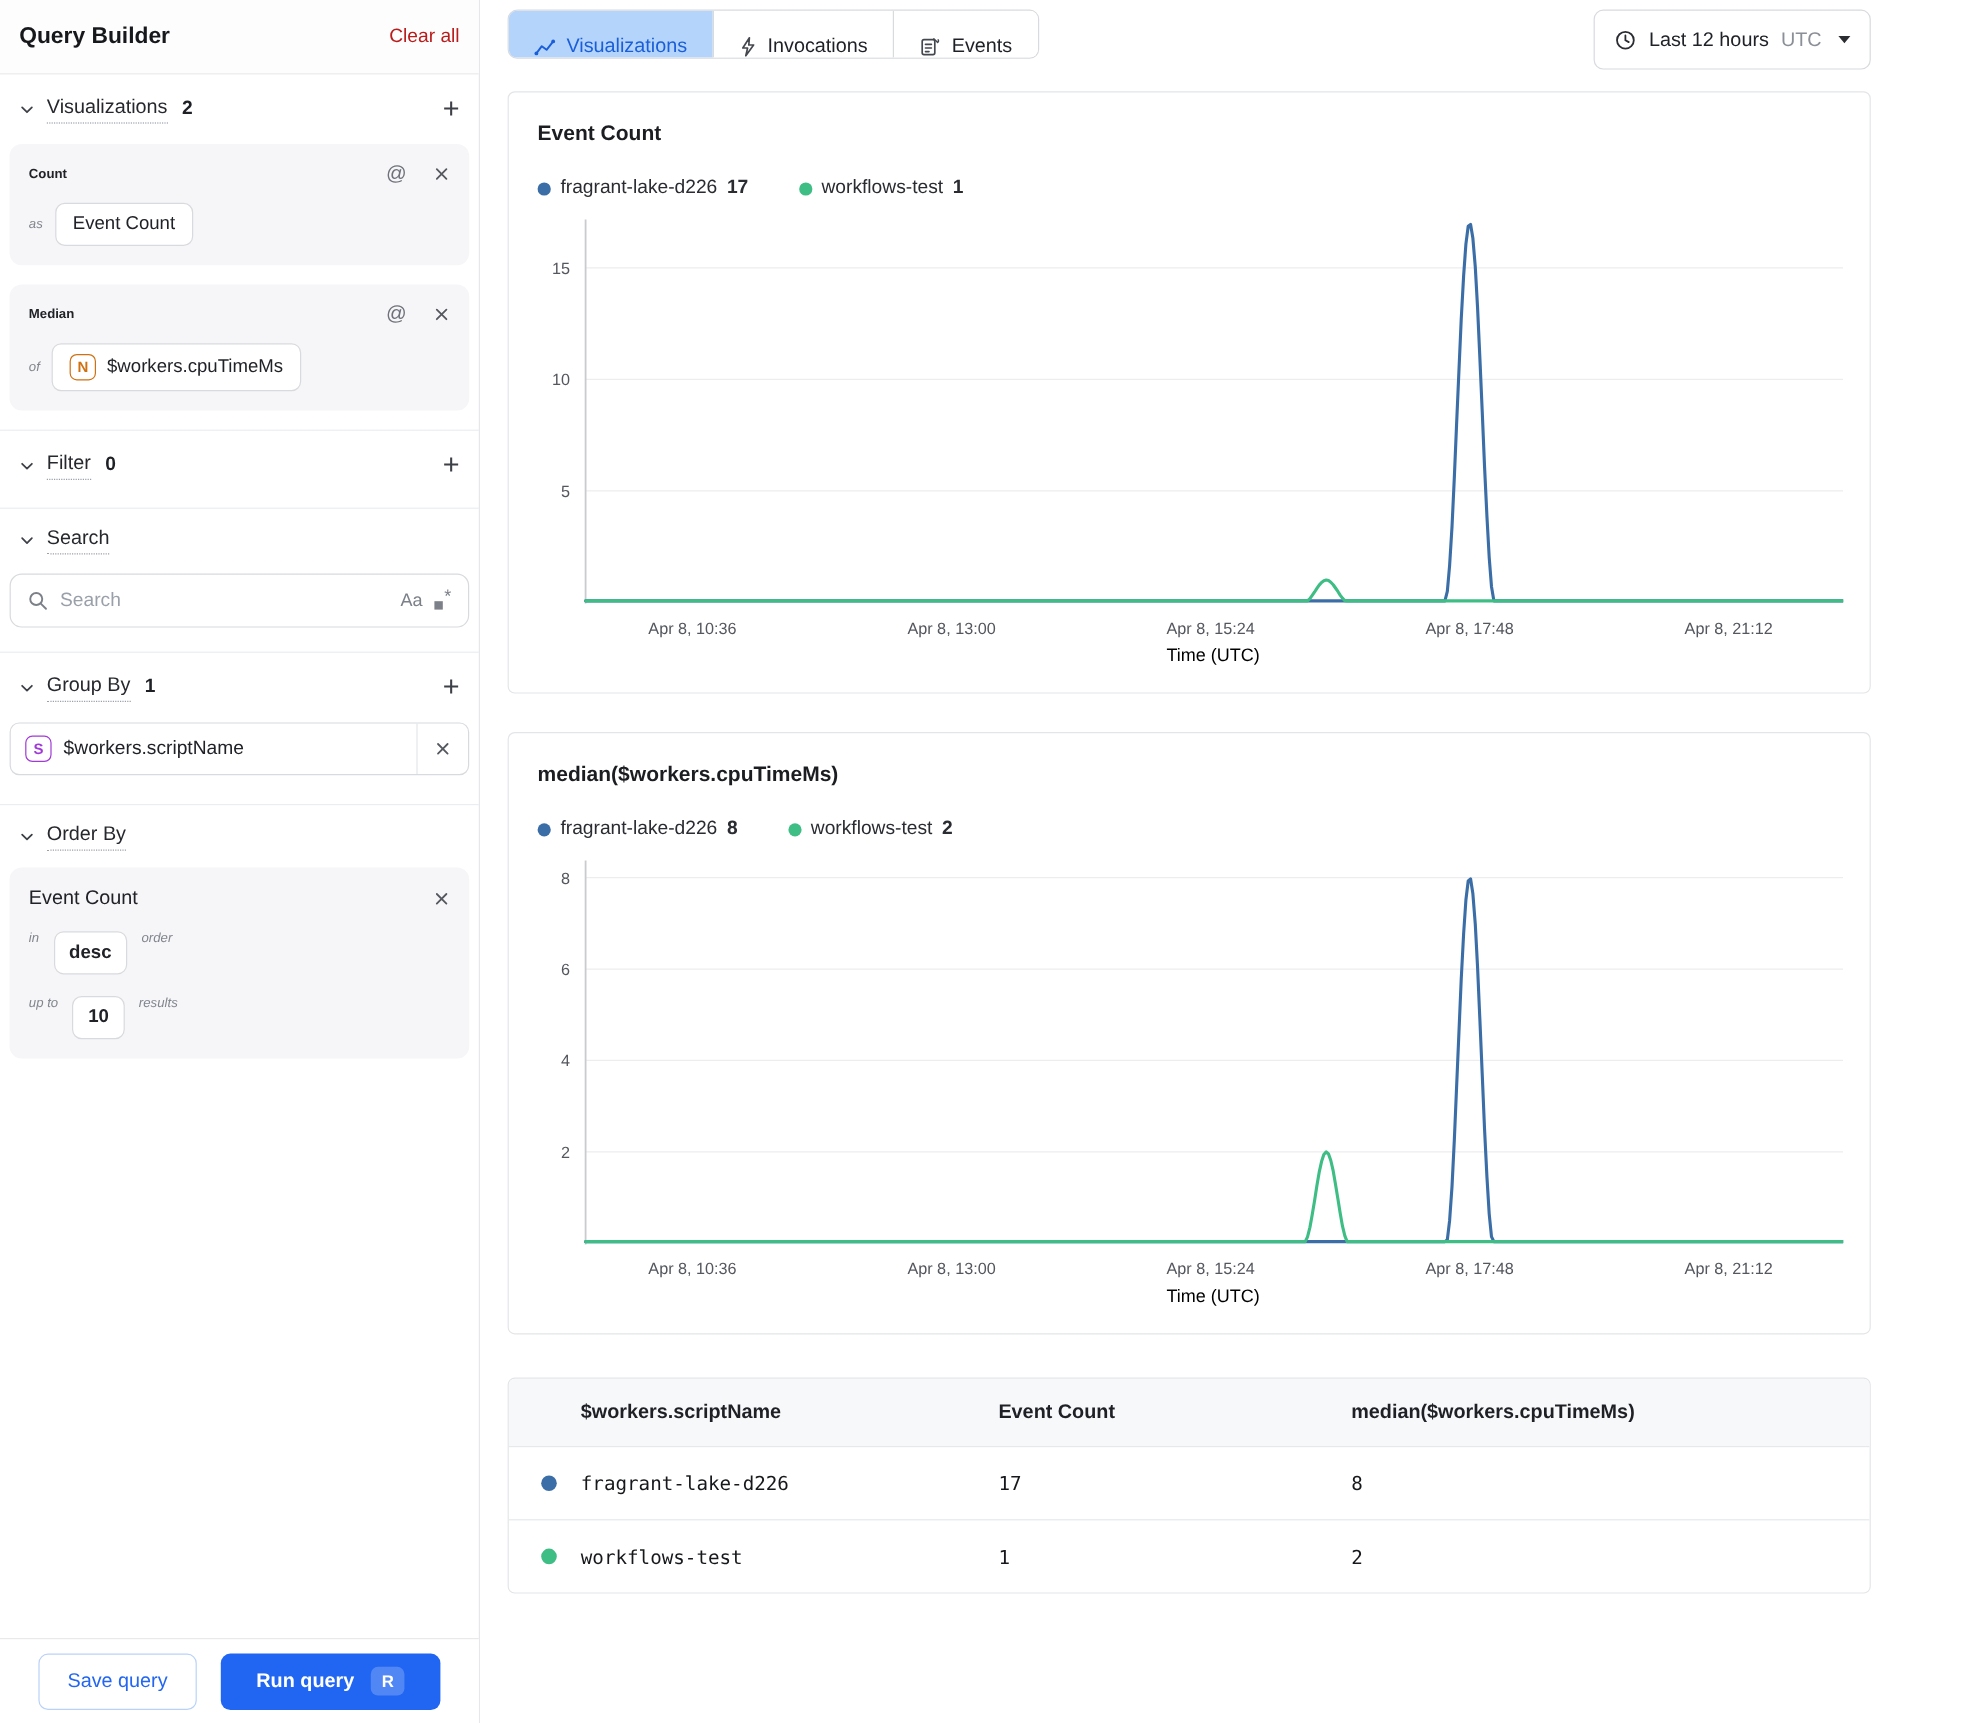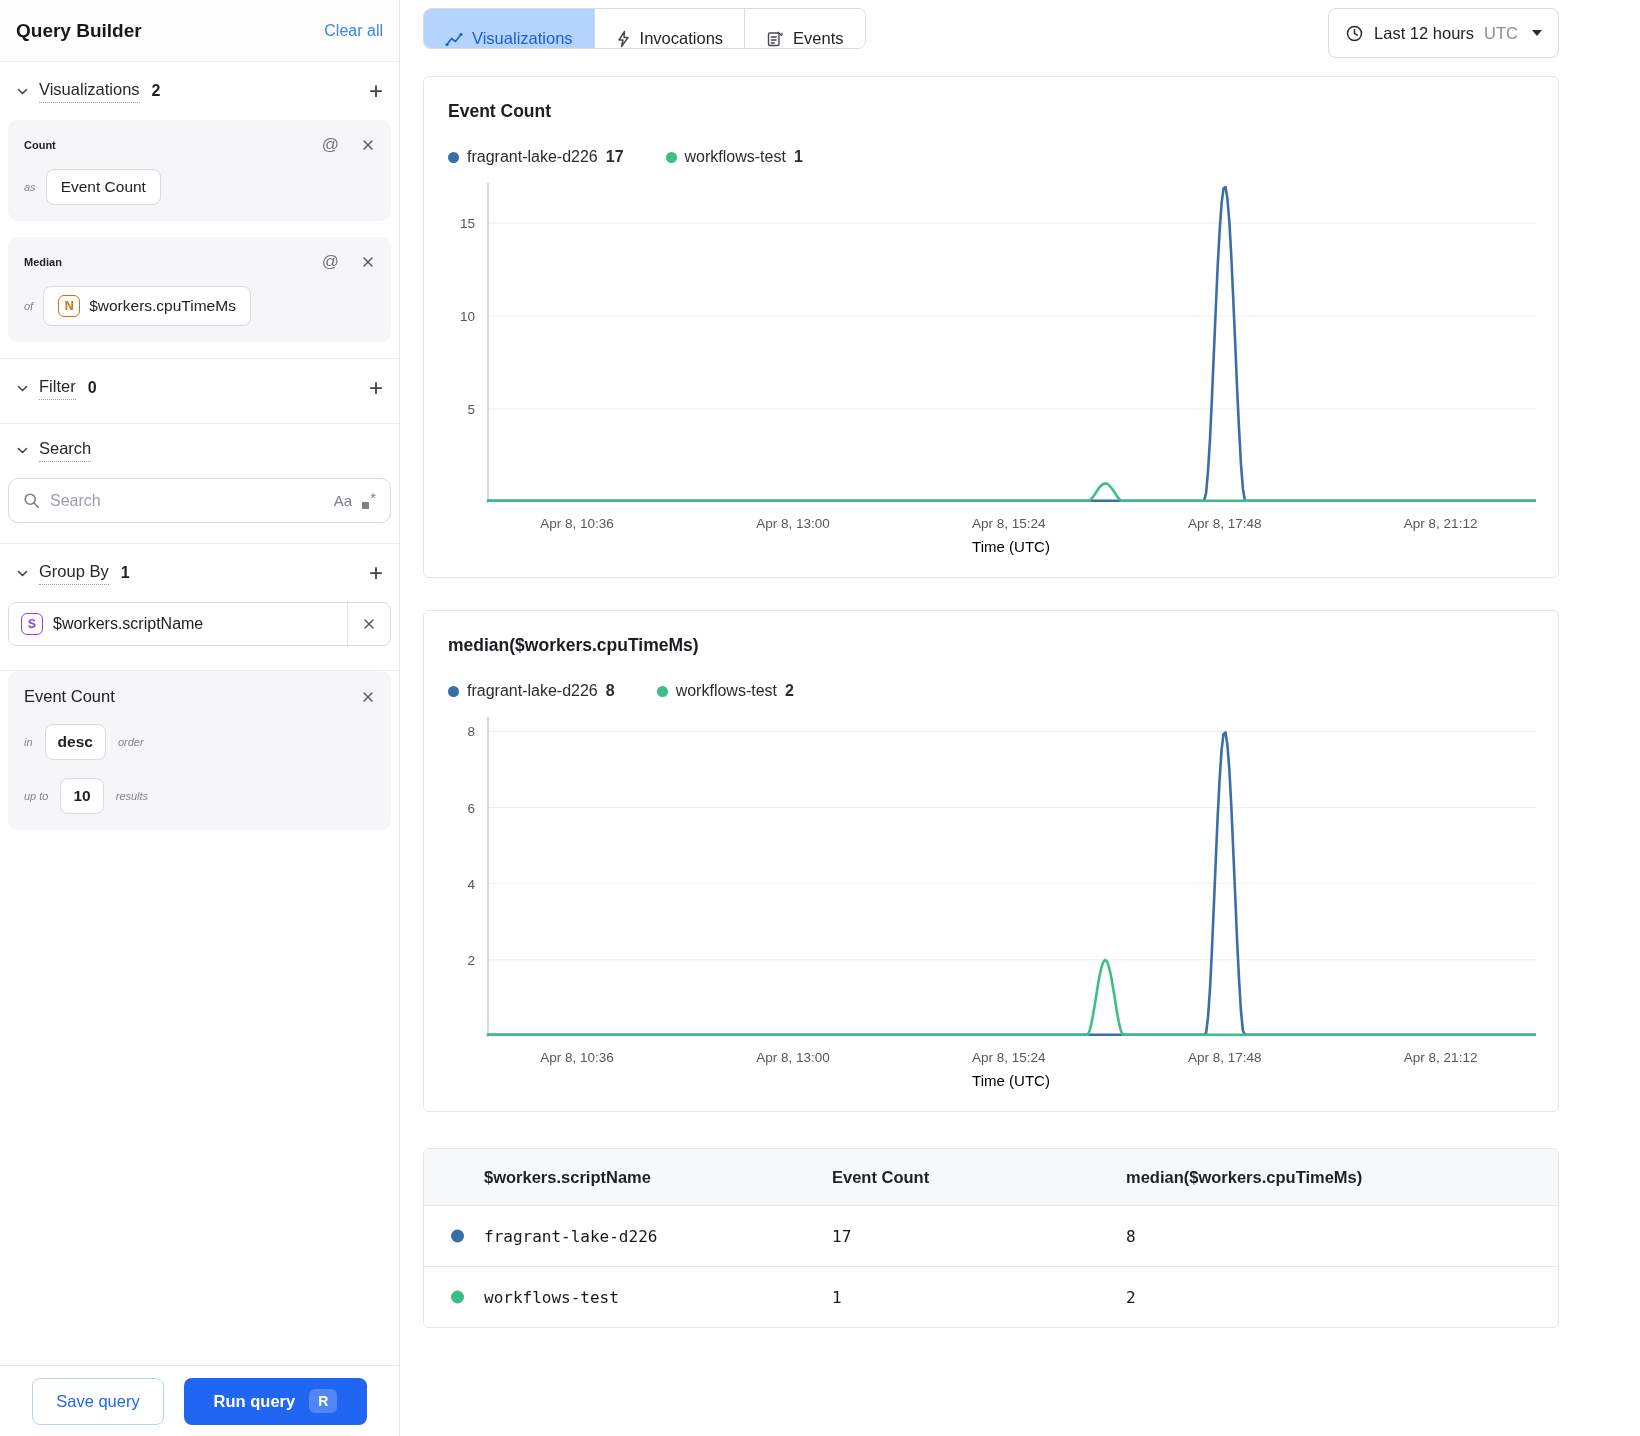--- a/index.html
+++ b/index.html
@@ -2,21 +2,21 @@
 <html><head>
 <meta charset="utf-8">
 <style>
   * { margin:0; padding:0; box-sizing:border-box; }
   html,body { width:1640px; height:1436px; background:#fff; font-family:"Liberation Sans",sans-serif; color:#1e2025; overflow:hidden; }
 
   
   .sidebar{position:absolute;left:0;top:0;width:400px;height:100%;background:#fff;border-right:1px solid #e6e7ea;}
   .sb-header{height:62px;padding:0 16px;display:flex;align-items:center;justify-content:space-between;border-bottom:1px solid #ebecee;background:#fdfdfd;}
   .sb-title{font-size:19px;font-weight:700;color:#17181b;}
-  .link-blue{font-size:16px;color:#3b82f6;cursor:pointer;}
+  .link-blue{font-size:16px;color:#b91c1c;cursor:pointer;}
   .section-head{padding:0 16px;height:58px;display:flex;align-items:center;gap:10px;}
   .section-head.short{height:52px;}
   .chev{color:#3d4046;display:flex;cursor:pointer;}
   .sec-label{font-size:16.5px;color:#26282d;border-bottom:1.5px dotted #9ba0a9;padding-bottom:3px;}
   .sec-count{font-weight:700;font-size:16px;color:#1e2025;margin-left:2px;}
   .plus{margin-left:auto;font-size:24px;font-weight:300;color:#3d4046;line-height:1;cursor:pointer;}
   .sb-div{height:1px;background:#ebedf0;margin:6px 0 0;}
   .qcard{background:#f6f6f8;border-radius:10px;margin:0 8px 16px;padding:16px;}
   .qcard-head{display:flex;align-items:center;}
   .qcard-title{font-size:11px;font-weight:600;color:#202227;}
@@ -34,21 +34,21 @@
   .search-box input{border:none;outline:none;flex:1;font-size:16px;font-family:inherit;color:#202227;}
   .search-box input::placeholder{color:#9aa0aa;}
   .sicon{color:#7c8088;display:flex;}
   .tog{color:#7c8088;font-size:15px;cursor:pointer;}
   .regex-sq{display:inline-block;width:7px;height:7px;background:#7c8088;margin-right:1px;}
   .regex-ast{font-size:15px;vertical-align:6px;}
   .gb-item{margin:0 8px;background:#fff;border:1px solid #d8dade;border-radius:8px;height:44px;display:flex;align-items:center;gap:10px;padding:0 0 0 12px;}
   .gb-item .gtxt{font-size:16px;color:#202227;}
   .gb-x{margin-left:auto;height:100%;display:flex;align-items:center;padding:0 14px;border-left:1px solid #e4e6ea;cursor:pointer;color:#55585f;}
   .ob-card{background:#f6f6f8;border-radius:10px;margin:0 8px;padding:16px;}
-  .ob-row{margin-top:18px;display:flex;align-items:center;gap:12px;}
+  .ob-row{margin-top:18px;display:flex;gap:12px;}
   .sb-footer{position:absolute;bottom:0;left:0;right:0;height:71px;border-top:1px solid #e8e9eb;display:flex;align-items:center;gap:20px;padding:0 32px;background:#fff;}
   .btn-save{width:141px;height:47px;border:1px solid #b9d2f9;border-radius:8px;color:#2266f1;background:#fff;font-size:16.5px;font-family:inherit;cursor:pointer;}
   .btn-run{width:196px;height:47px;background:#2166f2;border:none;border-radius:8px;color:#fff;font-size:16.5px;font-weight:600;font-family:inherit;display:flex;align-items:center;justify-content:center;gap:14px;cursor:pointer;}
   .kbd{background:rgba(255,255,255,.22);border-radius:6px;padding:4px 9px;font-size:14px;font-weight:600;}
 
   
   .main{position:absolute;left:401px;top:0;right:0;bottom:0;padding:8px 0 0 22px;background:#fff;}
   .toolbar{width:1136px;display:flex;align-items:flex-start;justify-content:space-between;}
   .tabs{display:inline-flex;border:1px solid #d8dade;border-radius:8px;overflow:hidden;background:#fff;}
   .tab{display:flex;align-items:flex-end;gap:9px;padding:0 21px;height:39px;font-size:16.5px;color:#1e2025;border-left:1px solid #d8dade;cursor:pointer;background:#fff;}
@@ -193,20 +193,28 @@
     <span class="gtxt">$workers.scriptName</span>
     <span class="gb-x">
         <svg width="14" height="14" viewBox="0 0 14 14">
           <path d="M3 3l8 8M11 3l-8 8" stroke="currentColor" stroke-width="1.5" stroke-linecap="round"></path>
         </svg>
       </span>
   </div>
 
   <div class="sb-div" style="margin-top:24px"></div>
 
+  <div class="section-head short">
+    <span class="chev">
+        <svg width="13" height="13" viewBox="0 0 16 16">
+          <path d="M3 5.5l5 5 5-5" fill="none" stroke="currentColor" stroke-width="1.8" stroke-linecap="round" stroke-linejoin="round"></path>
+        </svg>
+      </span>
+    <span class="sec-label">Order By</span>
+  </div>
   <div class="ob-card">
     <div class="qcard-head">
       <span class="qcard-title" style="font-weight:400;font-size:16.5px">Event Count</span>
       <span class="qcard-icons">
         <span class="xicon">
             <svg width="14" height="14" viewBox="0 0 14 14">
               <path d="M3 3l8 8M11 3l-8 8" stroke="currentColor" stroke-width="1.5" stroke-linecap="round"></path>
             </svg>
           </span>
       </span>

